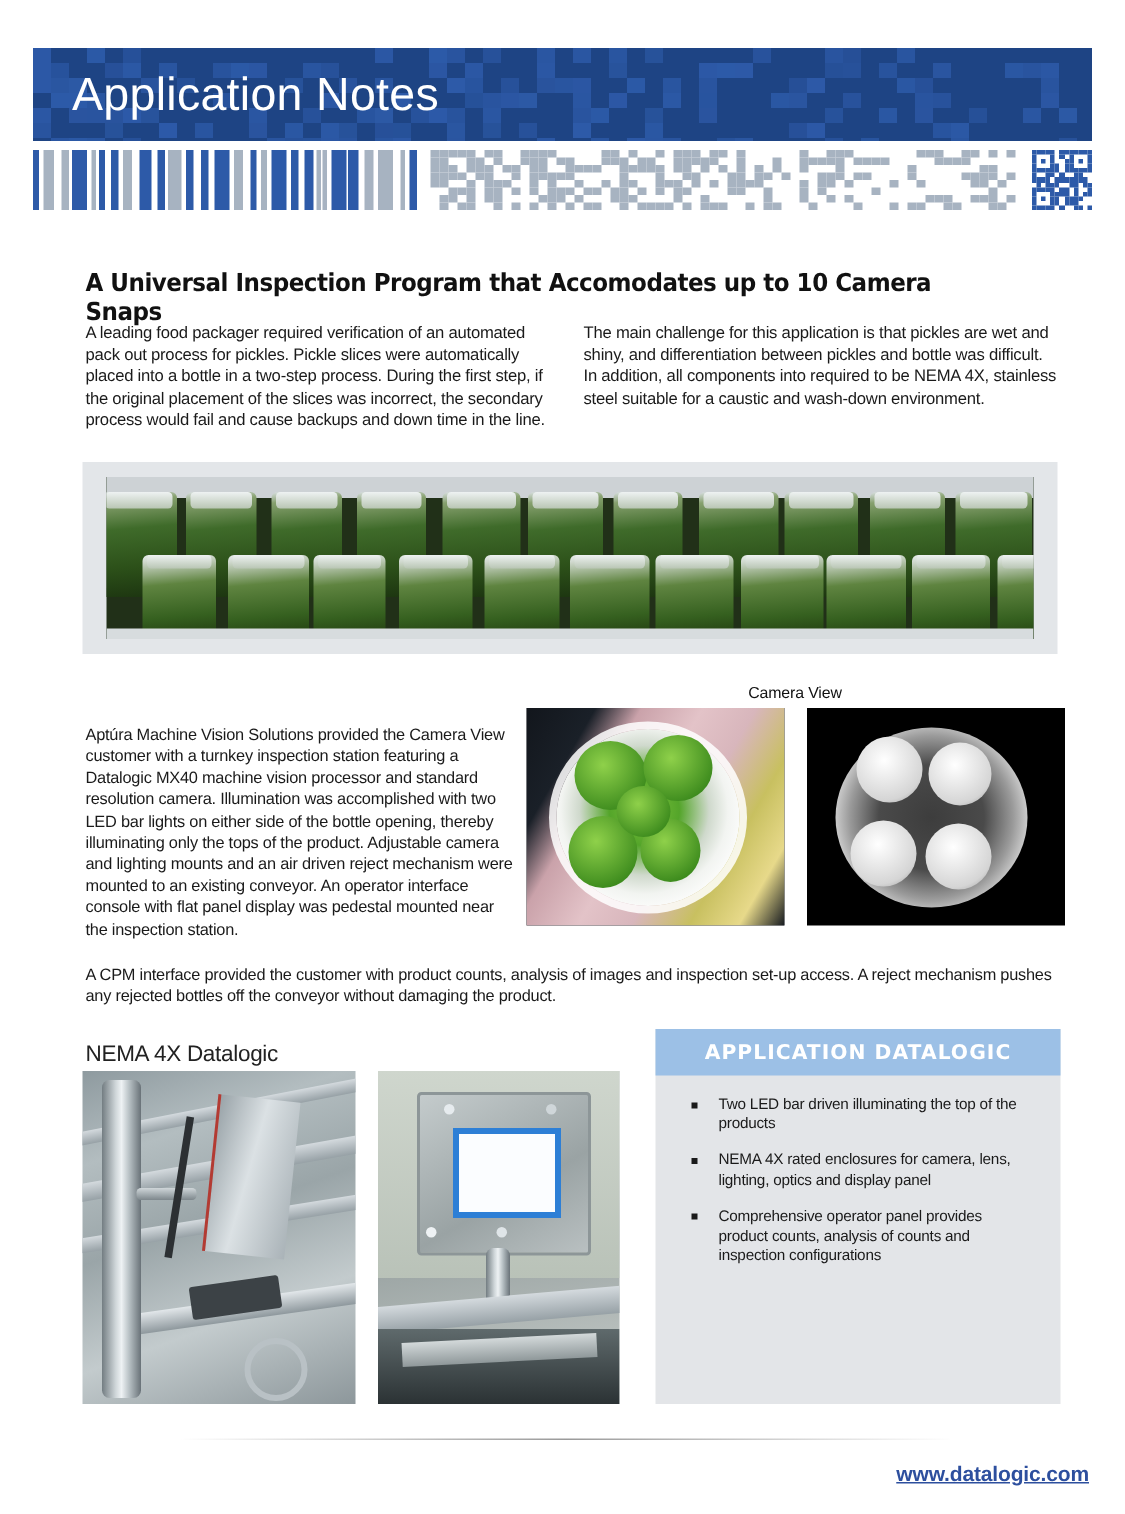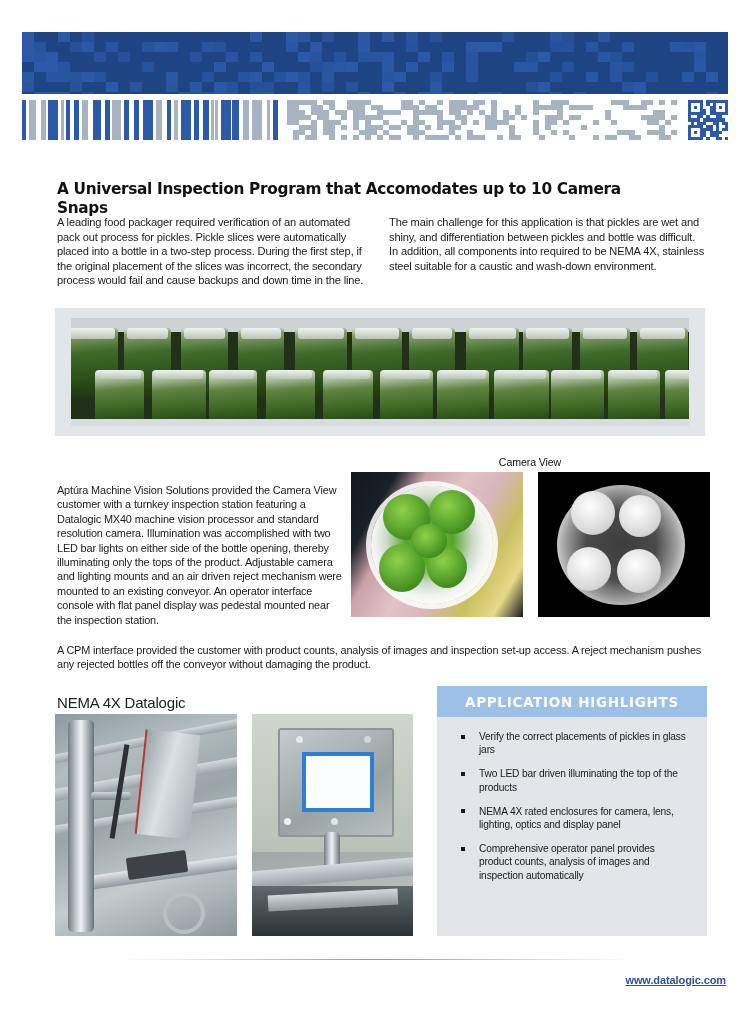--- a/index.html
+++ b/index.html
@@ -325,21 +325,21 @@
     left: 120px;
     top: 959px;
     width: 515px;
     height: 1px;
     background: linear-gradient(90deg, rgba(160,160,160,0) 0%, #9a9a9a 50%, rgba(160,160,160,0) 100%);
   }
   .footer-url {
     position: absolute;
     right: 24px;
     top: 974px;
-    font-size: 11px;
+    font-size: 14px;
     color: #2d4f9e;
     font-weight: bold;
     letter-spacing: -0.1px;
   }
 </style>
 </head>
 <body>
 
 <div class="header-band">
   <div class="header-pattern" id="header-pattern">
@@ -484,20 +484,21 @@
       <i style="left: 396px; top: 60px; width: 12px; height: 10px; background: rgb(45, 90, 168); opacity: 0.96;"></i>
       <i style="left: 408px; top: 60px; width: 12px; height: 10px; background: rgb(45, 90, 168); opacity: 0.82;"></i>
       <i style="left: 420px; top: 60px; width: 12px; height: 10px; background: rgb(45, 90, 168); opacity: 0.75;"></i>
       <i style="left: 456px; top: 60px; width: 12px; height: 10px; background: rgb(45, 90, 168); opacity: 0.65;"></i>
       <i style="left: 468px; top: 60px; width: 12px; height: 10px; background: rgb(45, 90, 168); opacity: 0.81;"></i>
       <i style="left: 528px; top: 60px; width: 12px; height: 10px; background: rgb(45, 90, 168); opacity: 0.58;"></i>
       <i style="left: 552px; top: 60px; width: 12px; height: 10px; background: rgb(45, 90, 168); opacity: 0.74;"></i>
       <i style="left: 612px; top: 60px; width: 12px; height: 10px; background: rgb(45, 90, 168); opacity: 0.79;"></i>
       <i style="left: 684px; top: 60px; width: 12px; height: 10px; background: rgb(45, 90, 168); opacity: 0.6;"></i>
     </div>
+  <div class="header-title">Application Notes</div>
 </div>
 
 <div class="barcode-strip">
   <div id="barcode-bars">
       <div class="bar" style="left: 0px; width: 4px; background: rgb(45, 90, 168);"></div>
       <div class="bar" style="left: 7px; width: 7px; background: rgb(167, 179, 193);"></div>
       <div class="bar" style="left: 19px; width: 5px; background: rgb(167, 179, 193);"></div>
       <div class="bar" style="left: 26px; width: 10px; background: rgb(45, 90, 168);"></div>
       <div class="bar" style="left: 39px; width: 3px; background: rgb(167, 179, 193);"></div>
       <div class="bar" style="left: 44px; width: 4px; background: rgb(45, 90, 168);"></div>
@@ -959,24 +960,23 @@
   <div class="mpart" style="left:32px;top:104px;width:7px;height:7px;border-radius:50%;background:#eef2f4;"></div>
   <div class="mpart" style="left:79px;top:104px;width:7px;height:7px;border-radius:50%;background:#dfe5e8;"></div>
   <div class="mpost" style="left:72px;top:118px;width:16px;height:40px;"></div>
   <div class="mrail" style="left:-6px;top:150px;width:180px;height:18px;transform:rotate(-5deg);"></div>
   <div class="mpart" style="left:0;top:172px;width:161px;height:50px;background:linear-gradient(180deg,#5f6a6c,#2b3234);"></div>
   <div class="mpart" style="left:16px;top:178px;width:130px;height:16px;background:linear-gradient(180deg,#d3d9da,#8f989a);transform:rotate(-3deg);"></div>
 </div>
 
 <div class="hl-panel">
   <div class="hl-header">
-    <span>APPLICATION HIGHLIGHTS</span>
+    <span>APPLICATION DATALOGIC</span>
   </div>
   <ul class="hl-list" id="hl-list">
-      <li>Verify the correct placements of pickles in glass jars</li>
       <li>Two LED bar driven illuminating the top of the products</li>
       <li>NEMA 4X rated enclosures for camera, lens, lighting, optics and display panel</li>
-      <li>Comprehensive operator panel provides product counts, analysis of images and inspection automatically</li>
+      <li>Comprehensive operator panel provides product counts, analysis of counts and inspection configurations</li>
     </ul>
 </div>
 
 <div class="footer-rule"></div>
 <a class="footer-url" href="#">www.datalogic.com</a>
 
 </body></html>

